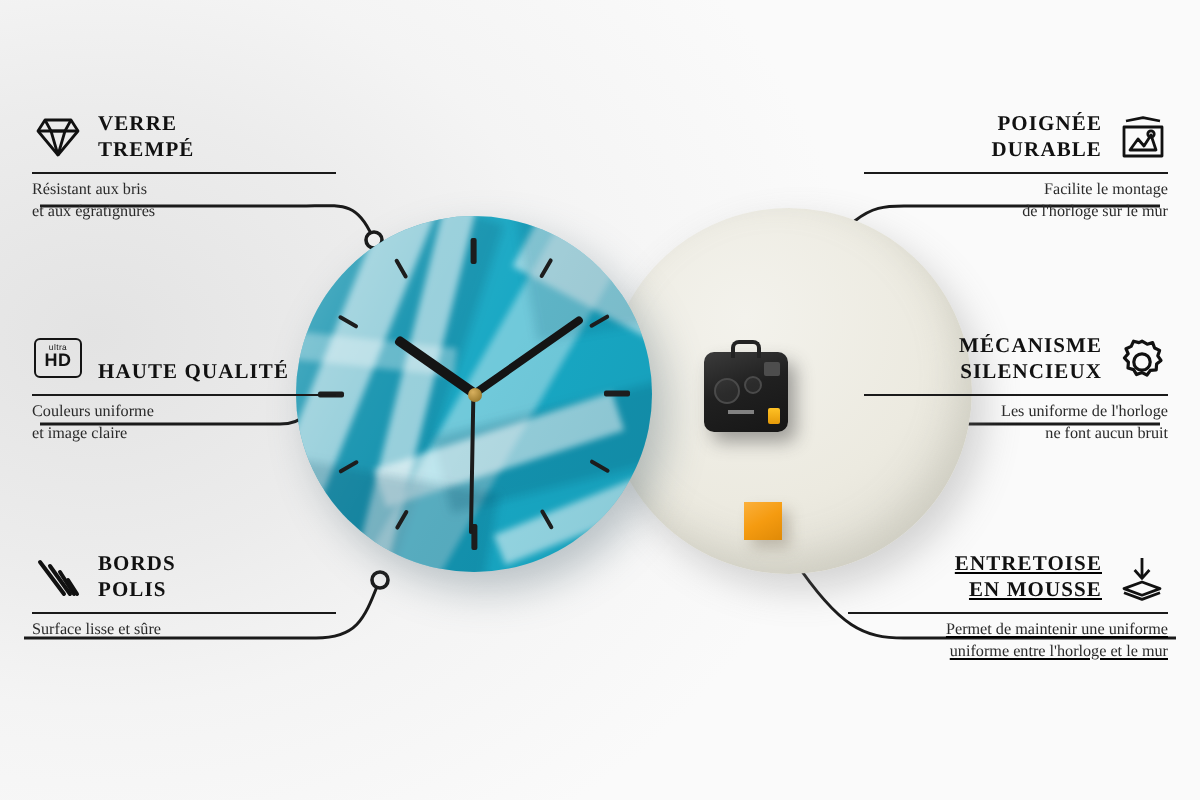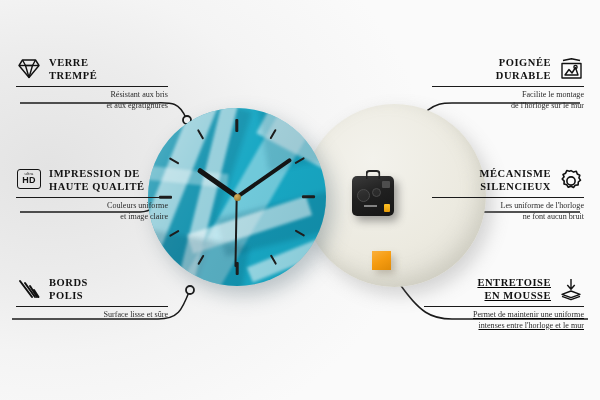--- a/index.html
+++ b/index.html
@@ -84,21 +84,21 @@
   
   .feat{ position:absolute; width:152px; }
   .feat .row{ display:flex; align-items:center; gap:7px; }
   .feat.right .row{ justify-content:flex-end; }
   .feat .ttl{
     font-size:10.5px; font-weight:bold; letter-spacing:.55px; color:#111;
     line-height:1.22; text-transform:uppercase;
   }
   .feat.right .ttl{ text-align:right; }
   .rule{ height:1.4px; background:#1a1a1a; margin:3px 0 3px; }
-  .feat .desc{ font-size:8.1px; color:#2b2b2b; line-height:1.34;text-align:right; }
+  .feat .desc{ font-size:8.1px; color:#2b2b2b; line-height:1.34; }
   .feat.right .desc{ text-align:right; }
   .ico{ width:26px; height:24px; flex:0 0 26px; display:flex; justify-content:center; }
   .ico svg{ display:block; }
   .hd-box{
     width:24px; height:20px; border:1.6px solid #141414; border-radius:3px;
     display:flex; flex-direction:column; align-items:center; justify-content:center;
     font-family:"Liberation Sans", sans-serif; color:#141414; line-height:1;
   }
   .hd-box .u{ font-size:4.2px; letter-spacing:.2px; }
   .hd-box .h{ font-size:9px; font-weight:bold; letter-spacing:.3px; }
@@ -201,21 +201,21 @@
 
   <div class="feat left" style="left:16px; top:168px;">
     <div class="row">
       <span class="ico">
         <span class="hd-box">
           <span class="u">ultra</span>
           <span class="h">HD</span>
         </span>
       </span>
       <span class="ttl">
-        <span>IMPRESSION DE</span><br><span>HAUTE QUALITÉ</span>
+        <br><span>HAUTE QUALITÉ</span>
       </span>
     </div>
     <div class="rule"></div>
     <div class="desc">
       <span>Couleurs uniforme</span><br><span>et image claire</span>
     </div>
   </div>
 
   <div class="feat right" style="left:432px; top:57px;">
     <div class="row">
@@ -291,17 +291,17 @@
             <g fill="none" stroke="#111" stroke-width="1.4" stroke-linejoin="round">
               <path d="M12 1 V10.5 M8.3 7 L12 11.2 L15.7 7"></path>
               <path d="M12 13 L21 16.3 L12 19.6 L3 16.3 Z"></path>
               <path d="M3 18.4 L12 21.7 L21 18.4"></path>
             </g>
           </svg>
       </span>
     </div>
     <div class="rule"></div>
     <div class="desc">
-      <span>Permet de maintenir une uniforme</span><br><span>intenses entre l'horloge et le mur</span>
+      <span>Permet de maintenir une uniforme</span><br><span>uniforme entre l'horloge et le mur</span>
     </div>
   </div>
 
 </div>
 
 </body></html>

